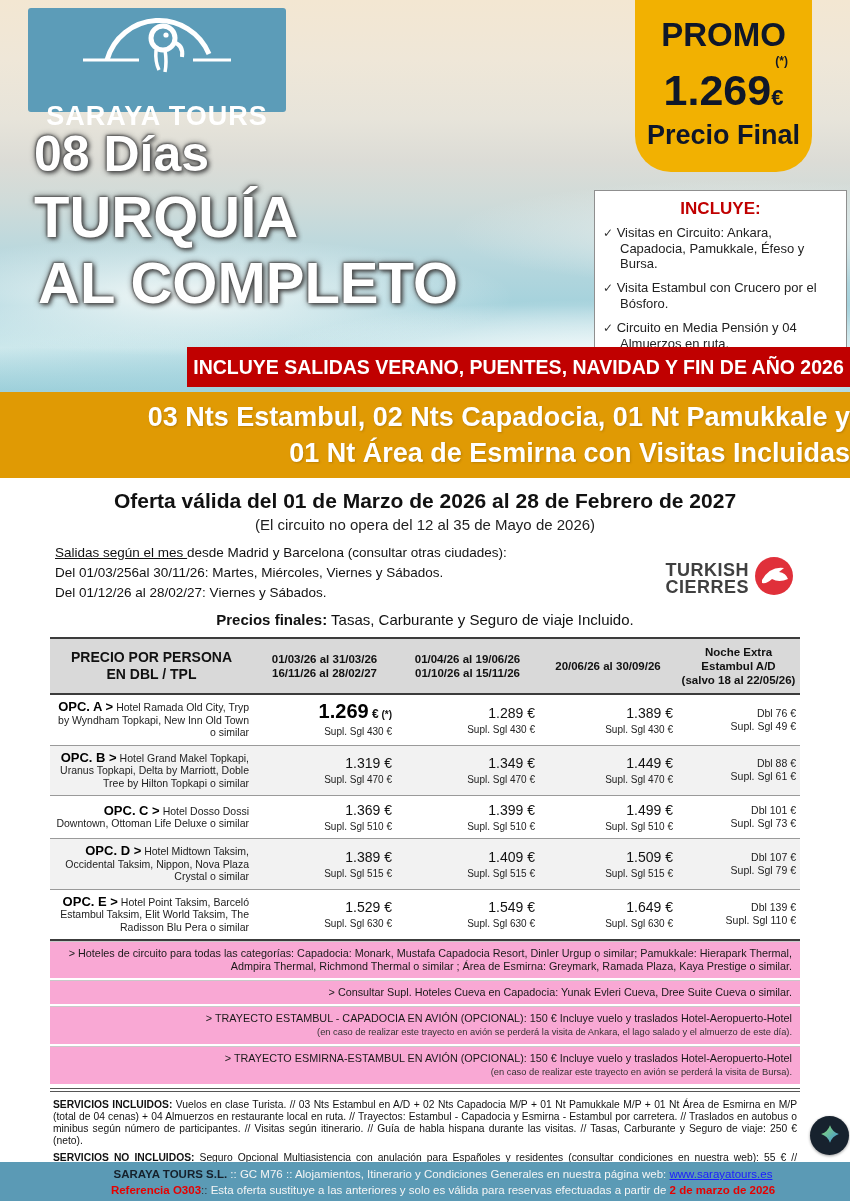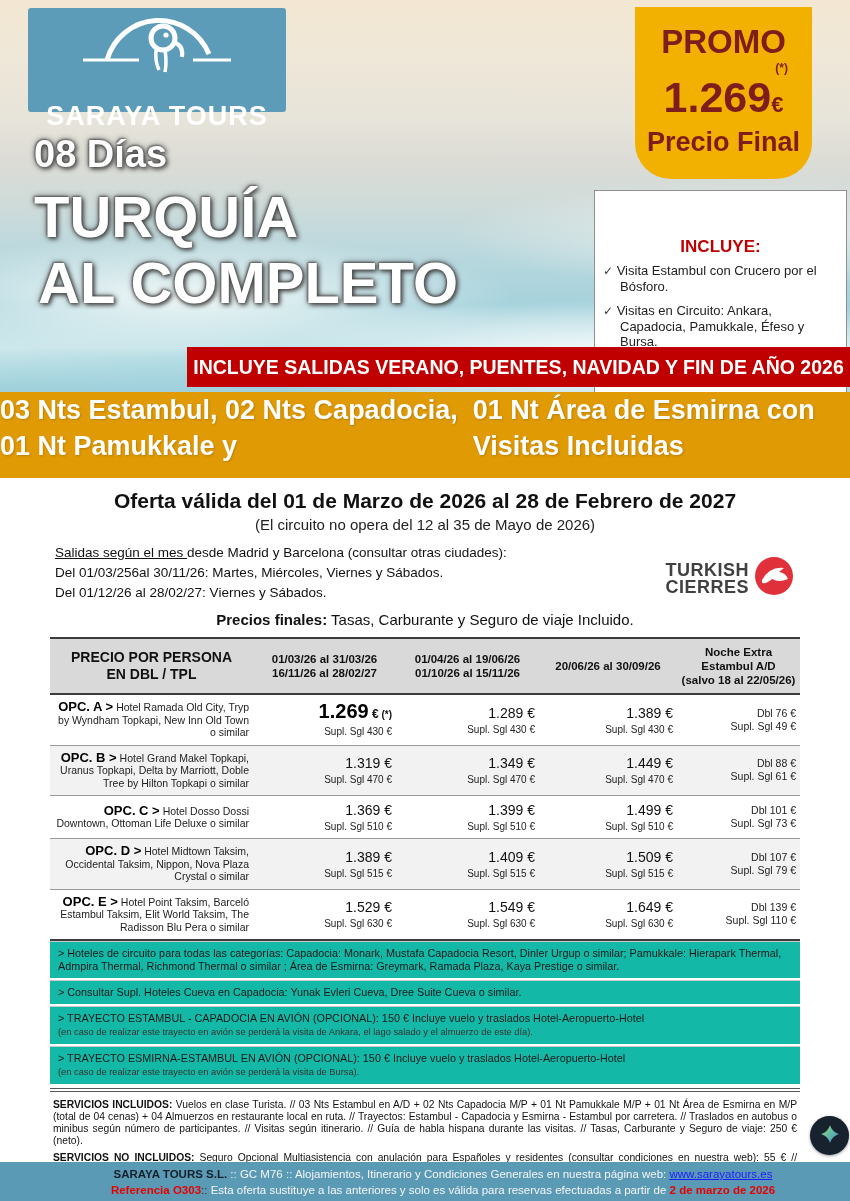--- a/index.html
+++ b/index.html
@@ -20,49 +20,49 @@
       radial-gradient(50% 18% at 88% 55%, rgba(235,240,238,.85) 0%, rgba(235,240,238,0) 70%),
       linear-gradient(180deg,#f3e7d2 0%,#efe7d8 14%,#e7e4da 28%,#dcdcd6 38%,#cfdbd9 48%,#b9d8de 60%,#a5d2dc 72%,#cde8ec 82%,#9ed0da 92%,#b7dde4 100%);
   }
   .logo-box {
     position:absolute; left:28px; top:8px; width:258px; height:104px;
     background:#5c9cb8; border-radius:3px; display:flex; flex-direction:column;
     align-items:center; justify-content:flex-start; padding-top:6px;gap:23px;
   }
   .logo-name { color:#ffffff; font-weight:bold; font-size:27px; letter-spacing:1px; margin-top:-2px; }
   .promo-box {
-    position:absolute; left:635px; top:7px; width:177px; height:172px;
-    background:#f2b101; border-radius:0 0 36px 36px; color:#7f1d1d; text-align:center;
+    position:absolute; left:635px; top:0; width:177px; height:172px;
+    background:#f2b101; border-radius:0 0 36px 36px; color:#0f172a; text-align:center;
   }
   .promo-label { font-size:33px; font-weight:bold; margin-top:16px; }
   .promo-ast { font-size:12px; font-weight:bold; text-align:right; padding-right:24px; height:14px; }
   .promo-price { font-size:43px; font-weight:bold; line-height:44px; }
   .promo-cur { font-size:22px; font-weight:bold; }
   .promo-final { font-size:27px; font-weight:bold; margin-top:0px; }
   .hero-title { position:absolute; left:34px; top:124px; color:#ffffff; font-weight:bold;
     text-shadow:0 0 6px rgba(70,70,70,.95), 0 0 2px #5a5a5a, 2px 2px 4px rgba(60,60,60,.85), -1px -1px 2px rgba(90,90,90,.7); }
-  .hero-title .t1 { font-size:38px; line-height:60px; }
+  .hero-title .t1 { font-size:50px; line-height:60px; }
   .hero-title .t2 { font-size:58px; line-height:66px; }
   .hero-title .t3 { font-size:58px; line-height:66px; padding-left:4px; }
   .incluye-box {
     position:absolute; left:594px; top:190px; width:253px;
     background:#ffffff; border:1px solid #8f8f8f; padding:8px 8px 6px 8px;
   }
-  .incluye-title { color:#c00000; font-weight:bold; font-size:17px; text-align:center; margin-bottom:6px;margin-top:38px; }
+  .incluye-title { color:#c00000; font-weight:bold; font-size:17px; text-align:center; margin-bottom:6px; }
   .incluye-item { font-size:13px; line-height:15px; margin-bottom:9px; padding-left:17px; text-indent:-17px; color:#222; }
   .check { display:inline; font-size:12px; color:#333; }
   .red-banner {
     position:absolute; left:187px; top:347px; width:663px; height:40px;
     background:#c00000; color:#ffffff; font-weight:bold; font-size:19.5px;
     display:flex; align-items:center; justify-content:center;
   }
   .orange-band {
     position:absolute; left:0; top:392px; width:850px; height:86px;
     background:#e09a04; color:#ffffff; font-weight:bold; font-size:27px;
-    display:flex; flex-direction:row; align-items:flex-start; justify-content:center; line-height:36px;
+    display:flex; flex-direction:column; align-items:flex-end; justify-content:center; line-height:36px;
     text-shadow:1px 1px 2px rgba(120,80,0,.35);
   }
 
   
   .validity-title { text-align:center; font-size:21px; font-weight:bold; margin-top:11px; color:#111; }
   .validity-sub { text-align:center; font-size:15px; margin-top:3px; color:#222; }
   .salidas { position:relative; margin:10px 0 0 55px; font-size:13.5px; line-height:20px; color:#111; width:740px; }
   .salidas .u { text-decoration:underline; }
   .tk-logo { position:absolute; right:0px; top:12px; display:flex; align-items:center; gap:4px; }
   .tk-text { color:#404040; font-weight:bold; font-size:18px; line-height:17px; letter-spacing:.5px; }
@@ -85,21 +85,21 @@
   .opc { font-weight:bold; font-size:13px; color:#000; }
   .price { font-size:14px; color:#111; line-height:16px; }
   .price-big { font-size:20px; font-weight:bold; color:#000; }
   .price-big-cur { font-size:12px; font-weight:bold; }
   .price-ast { font-size:10px; font-weight:bold; }
   .supl { font-size:10px; color:#222; margin-top:3px; }
   .extra { font-size:10.5px; line-height:13px; color:#222; }
 
   
   .notes { width:750px; margin:0 auto; }
-  .note-box { background:#14b8a6; border-bottom:2px solid #ffffff; border-top:1px solid #c9c9c9; padding:5px 8px; font-size:10.8px; line-height:13px; color:#1a1a1a; }
+  .note-box { background:#f9a8d4; border-bottom:2px solid #ffffff; border-top:1px solid #c9c9c9; padding:5px 8px; font-size:10.8px; line-height:13px; color:#1a1a1a;text-align:right; }
   .note-sub { font-size:9.3px; color:#333; margin-top:1px; }
   .notes-divider { width:750px; margin:2px auto 0 auto; border-top:1.5px solid #555; border-bottom:1.5px solid #555; height:4px; }
 
   
   .fine { width:744px; margin:7px auto 0 auto; text-align:justify; }
   .fine p { font-size:10.3px; line-height:12px; margin-bottom:5px; color:#111; }
   .fine b { font-weight:bold; }
 
   
   .footer {
@@ -144,22 +144,22 @@
   </div>
 
   <div class="hero-title">
     <div class="t1">08 Días</div>
     <div class="t2">TURQUÍA</div>
     <div class="t3">AL COMPLETO</div>
   </div>
 
   <div class="incluye-box">
     <div class="incluye-title">INCLUYE:</div>
+    <div class="incluye-item"><span class="check">✓</span> <span>Visitas en Circuito: Ankara, Capadocia, Pamukkale, Éfeso y Bursa.</span></div>
     <div class="incluye-item"><span class="check">✓</span> <span>Visita Estambul con Crucero por el Bósforo.</span></div>
-    <div class="incluye-item"><span class="check">✓</span> <span>Visitas en Circuito: Ankara, Capadocia, Pamukkale, Éfeso y Bursa.</span></div>
     <div class="incluye-item"><span class="check">✓</span> <span>Circuito en Media Pensión y 04 Almuerzos en ruta.</span></div>
   </div>
 
   <div class="red-banner">INCLUYE SALIDAS VERANO, PUENTES, NAVIDAD Y FIN DE AÑO 2026</div>
 
   <div class="orange-band">
     <div>03 Nts Estambul, 02 Nts Capadocia, 01 Nt Pamukkale y</div>
     <div>01 Nt Área de Esmirna con Visitas Incluidas</div>
   </div>
 </div>

